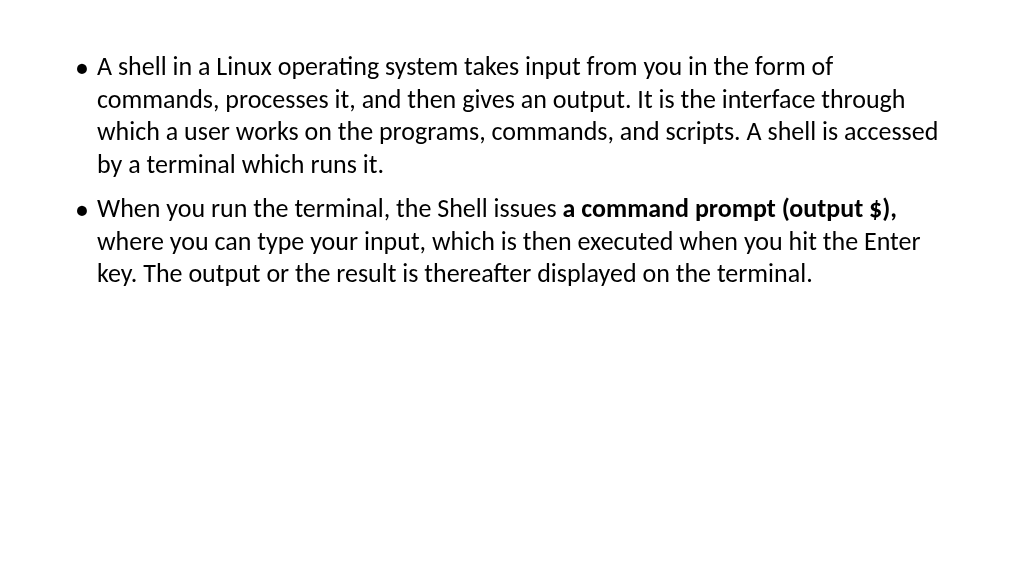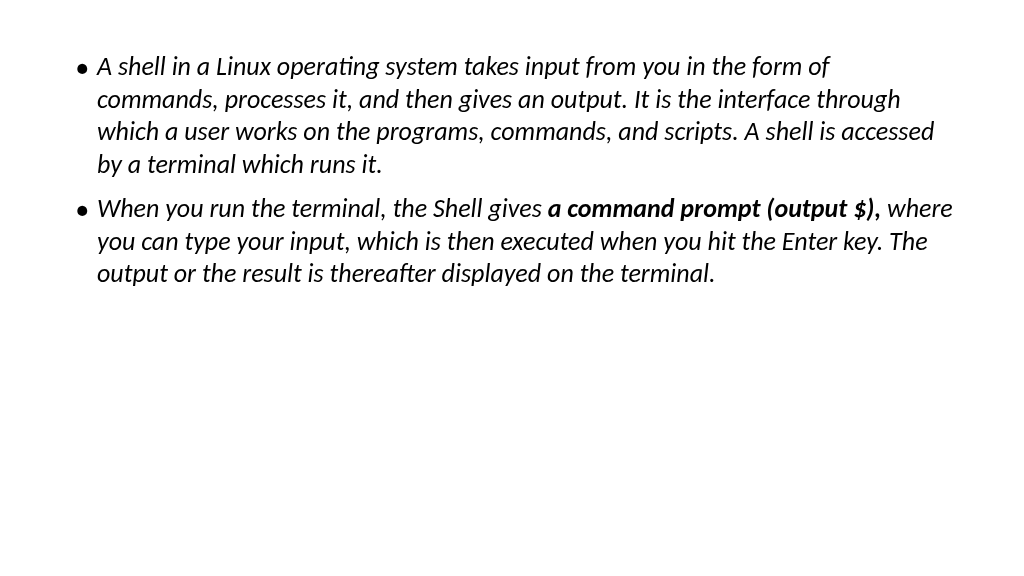--- a/index.html
+++ b/index.html
@@ -9,21 +9,20 @@
     }
     body {
       width: 1024px;
       height: 576px;
       background: #ffffff;
       font-family: Calibri, "Segoe UI", Arial, sans-serif;
       padding: 50px 70px 50px 75px;
     }
     ul {
       list-style: none;
-      font-style: italic;
     }
     li {
       position: relative;
       font-size: 26px;
       line-height: 1.25;
       color: #000000;
       margin-bottom: 12px;
       padding-left: 22px;
     }
     li::before {
@@ -39,15 +38,15 @@
     }
   </style>
 </head>
 <body>
 
 <ul>
   <li>
     <span>A shell in a Linux operating system takes input from you in the form of commands, processes it, and then gives an output. It is the interface through which a user works on the programs, commands, and scripts. A shell is accessed by a terminal which runs it.</span>
   </li>
   <li>
-    <span>When you run the terminal, the Shell gives </span><span class="bold">a command prompt (output $), </span><span>where you can type your input, which is then executed when you hit the Enter key. The output or the result is thereafter displayed on the terminal.</span>
+    <span>When you run the terminal, the Shell issues </span><span class="bold">a command prompt (output $), </span><span>where you can type your input, which is then executed when you hit the Enter key. The output or the result is thereafter displayed on the terminal.</span>
   </li>
 </ul>
 
 </body></html>

